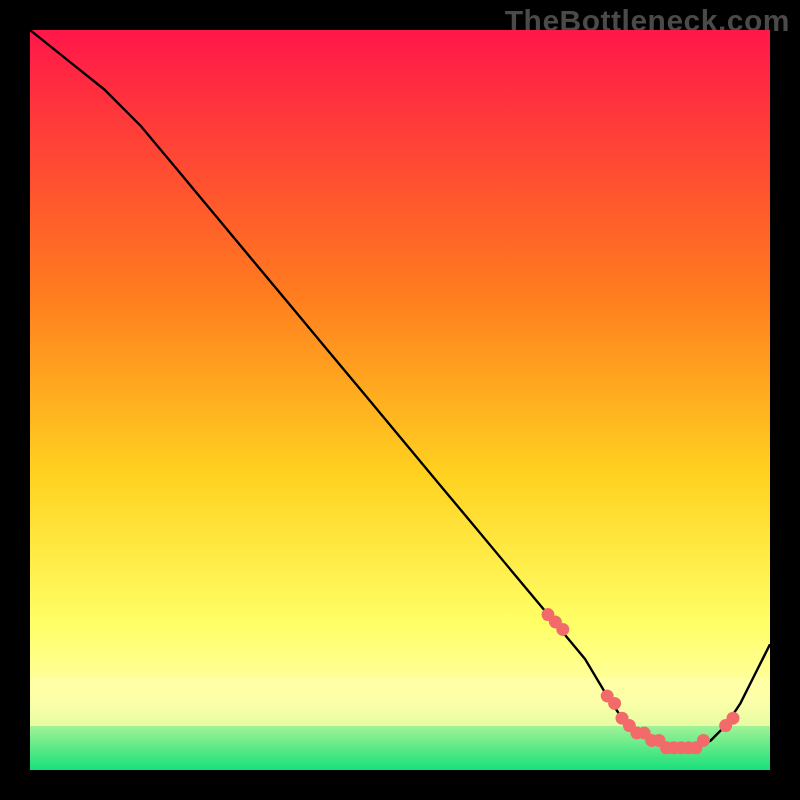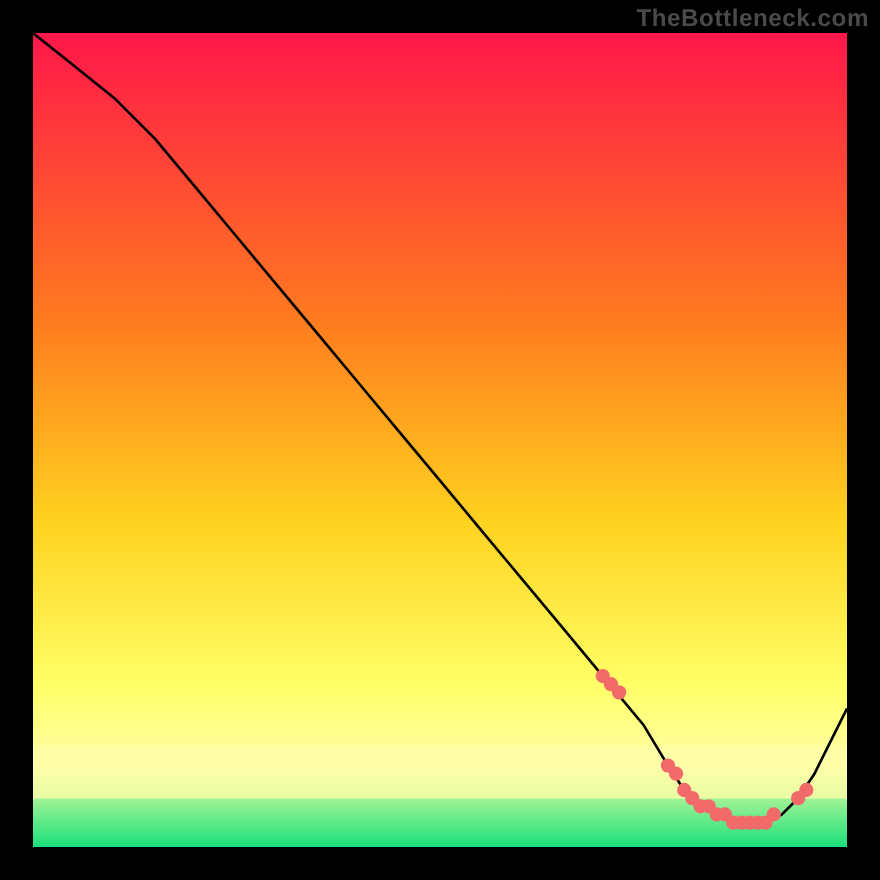--- a/index.html
+++ b/index.html
@@ -1,17 +1,17 @@
 <!DOCTYPE html>
 <html><head>
 <meta charset="utf-8">
 <style>
   html,body{margin:0;padding:0;width:800px;height:800px;background:#000;overflow:hidden;font-family:Arial,Helvetica,sans-serif}
   .stage{position:relative;width:800px;height:800px}
-  .watermark{position:absolute;top:4px;right:10px;color:#4a4a4a;font-size:22px;font-weight:600;letter-spacing:.5px}
+  .watermark{position:absolute;top:4px;right:10px;color:#4a4a4a;font-size:30px;font-weight:600;letter-spacing:.5px}
   .plot{position:absolute;left:30px;top:30px;width:740px;height:740px}
   svg{display:block}
 </style>
 </head>
 <body>
 
 <div class="stage">
   <div class="watermark">TheBottleneck.com</div>
   <div class="plot">
     <svg width="740" height="740" viewBox="0 0 740 740">

